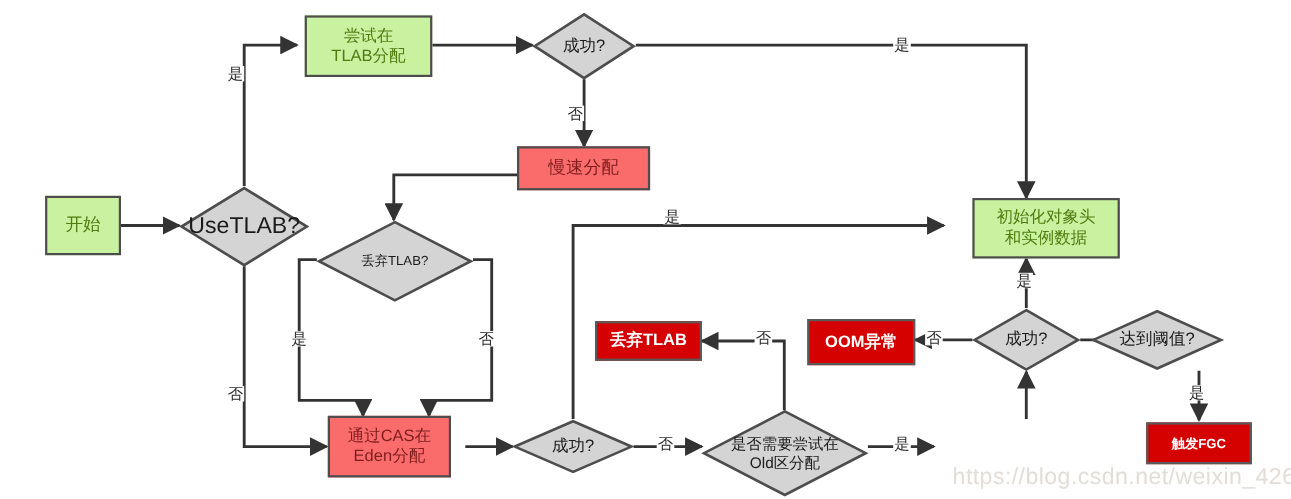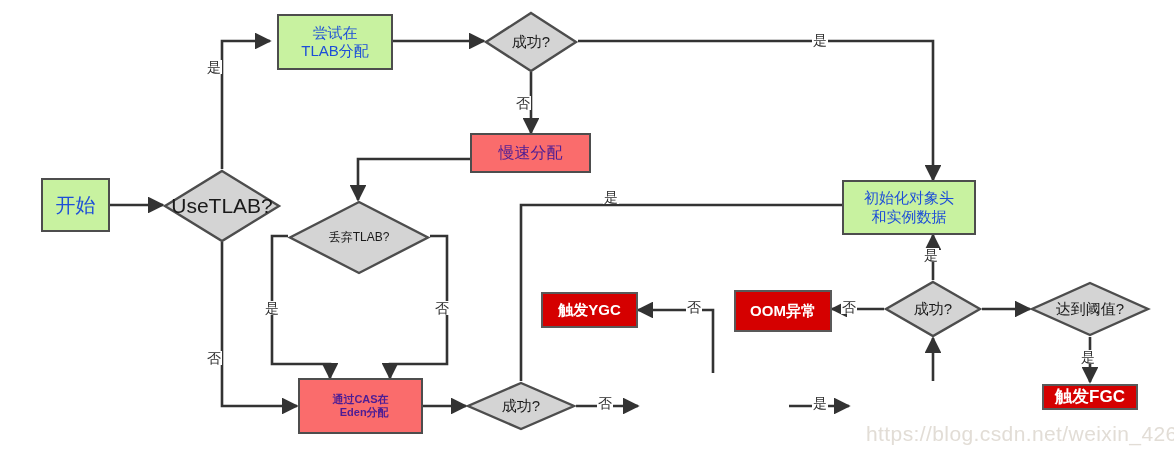--- a/index.html
+++ b/index.html
@@ -30,26 +30,25 @@
     text-align: center;
     line-height: 1.22;
     white-space: pre;
     z-index: 3;
   }
   .rect {
     border: 2px solid #4d4d4d;
   }
   .rect.green {
     background: #c8f2a0;
-    color: #1d4ed8;
+    color: #4d7c0f;
   }
   .rect.salmon {
     background: #fa6c6c;
-    color: #4c1d95;
-    text-align: right;
+    color: #7f1d1d;
   }
   .rect.darkred {
     background: #d50000;
     color: #ffffff;
     font-weight: bold;
     border-color: #595959;
   }
   .diamond-wrap {
     position: absolute;
     z-index: 3;
@@ -141,21 +140,21 @@
 
       <path d="M 884 309 L 832 309" marker-end="url(#ah)"></path>
 
       <path d="M 982 309 L 1030 309" marker-end="url(#ah)"></path>
 
       <path d="M 1090 337 L 1090 382" marker-end="url(#ah)"></path>
 
     </g>
   </svg>
 
-  <div class="node rect green" style="left:41px; top:178px; width:69px; height:54px; font-size:20px;">开始</div>
+  <div class="node rect green" style="left:41px; top:178px; width:69px; height:54px; font-size:16px;">开始</div>
 
   <div class="diamond-wrap" style="left:163px; top:169px; width:118px; height:74px;">
     <svg width="118" height="74" viewBox="0 0 118 74" xmlns="http://www.w3.org/2000/svg">
       <polygon points="59,2 116,37 59,72 2,37" fill="#d4d4d4" stroke="#4d4d4d" stroke-width="2.4"></polygon>
     </svg>
     <div class="diamond-label" style="font-size:21px;">UseTLAB?</div>
   </div>
 
   <div class="node rect green" style="left:277px; top:14px; width:116px; height:56px; font-size:15px;">尝试在
 TLAB分配</div>
@@ -169,53 +168,60 @@
 
   <div class="node rect salmon" style="left:470px; top:133px; width:121px; height:40px; font-size:16px;">慢速分配</div>
 
   <div class="diamond-wrap" style="left:288px; top:200px; width:142px; height:75px;">
     <svg width="142" height="75" viewBox="0 0 142 75" xmlns="http://www.w3.org/2000/svg">
       <polygon points="71,2 140,37.5 71,73 2,37.5" fill="#d4d4d4" stroke="#4d4d4d" stroke-width="2.4"></polygon>
     </svg>
     <div class="diamond-label" style="font-size:12px;">丢弃TLAB?</div>
   </div>
 
-  <div class="node rect salmon" style="left:298px; top:378px; width:125px; height:56px; font-size:11px;font-weight:bold;">通过CAS在
+  <div class="node rect salmon" style="left:298px; top:378px; width:112px; height:56px; font-size:15px;">通过CAS在
 Eden分配</div>
 
   <div class="diamond-wrap" style="left:466px; top:381px; width:110px; height:50px;">
     <svg width="110" height="50" viewBox="0 0 110 50" xmlns="http://www.w3.org/2000/svg">
       <polygon points="55,2 108,25 55,48 2,25" fill="#d4d4d4" stroke="#4d4d4d" stroke-width="2.4"></polygon>
     </svg>
     <div class="diamond-label" style="font-size:15px;">成功?</div>
   </div>
 
-
-  <div class="node rect darkred" style="left:541px; top:292px; width:97px; height:36px; font-size:15px;">触发YGC</div>
+  <div class="diamond-wrap" style="left:638px; top:373px; width:151px; height:78px;">
+    <svg width="151" height="78" viewBox="0 0 151 78" xmlns="http://www.w3.org/2000/svg">
+      <polygon points="75.5,1 149,39 75.5,77 2,39" fill="#d4d4d4" stroke="#4d4d4d" stroke-width="2.4"></polygon>
+    </svg>
+    <div class="diamond-label" style="font-size:14px;">是否需要尝试在
+Old区分配</div>
+  </div>
+
+  <div class="node rect darkred" style="left:541px; top:292px; width:97px; height:36px; font-size:15px;">丢弃TLAB</div>
 
 
   <div class="diamond-wrap" style="left:884px; top:280px; width:98px; height:58px;">
     <svg width="98" height="58" viewBox="0 0 98 58" xmlns="http://www.w3.org/2000/svg">
       <polygon points="49,2 96,29 49,56 2,29" fill="#d4d4d4" stroke="#4d4d4d" stroke-width="2.4"></polygon>
     </svg>
     <div class="diamond-label" style="font-size:15px;">成功?</div>
   </div>
 
   <div class="node rect darkred" style="left:734px; top:290px; width:98px; height:42px; font-size:15px;">OOM异常</div>
 
-  <div class="diamond-wrap" style="left:1030px; top:281px; width:120px; height:56px;">
+  <div class="diamond-wrap" style="left:992px; top:281px; width:120px; height:56px;">
     <svg width="120" height="56" viewBox="0 0 120 56" xmlns="http://www.w3.org/2000/svg">
       <polygon points="60,2 118,28 60,54 2,28" fill="#d4d4d4" stroke="#4d4d4d" stroke-width="2.4"></polygon>
     </svg>
     <div class="diamond-label" style="font-size:15px;">达到阈值?</div>
   </div>
 
-  <div class="node rect darkred" style="left:1042px; top:384px; width:96px; height:26px; font-size:17px;">触发FGC</div>
-
-  <div class="node rect green" style="left:842px; top:180px; width:134px; height:55px; font-size:15px;">初始化对象头
+  <div class="node rect darkred" style="left:1042px; top:384px; width:96px; height:38px; font-size:12px;">触发FGC</div>
+
+  <div class="node rect green" style="left:884px; top:180px; width:134px; height:55px; font-size:15px;">初始化对象头
 和实例数据</div>
 
   <div class="edge-label" style="left:206px; top:60px; font-size:14px;">是</div>
 
   <div class="edge-label" style="left:206px; top:351px; font-size:14px;">否</div>
 
   <div class="edge-label" style="left:812px; top:33px; font-size:14px;">是</div>
 
   <div class="edge-label" style="left:515px; top:96px; font-size:14px;">否</div>
 

